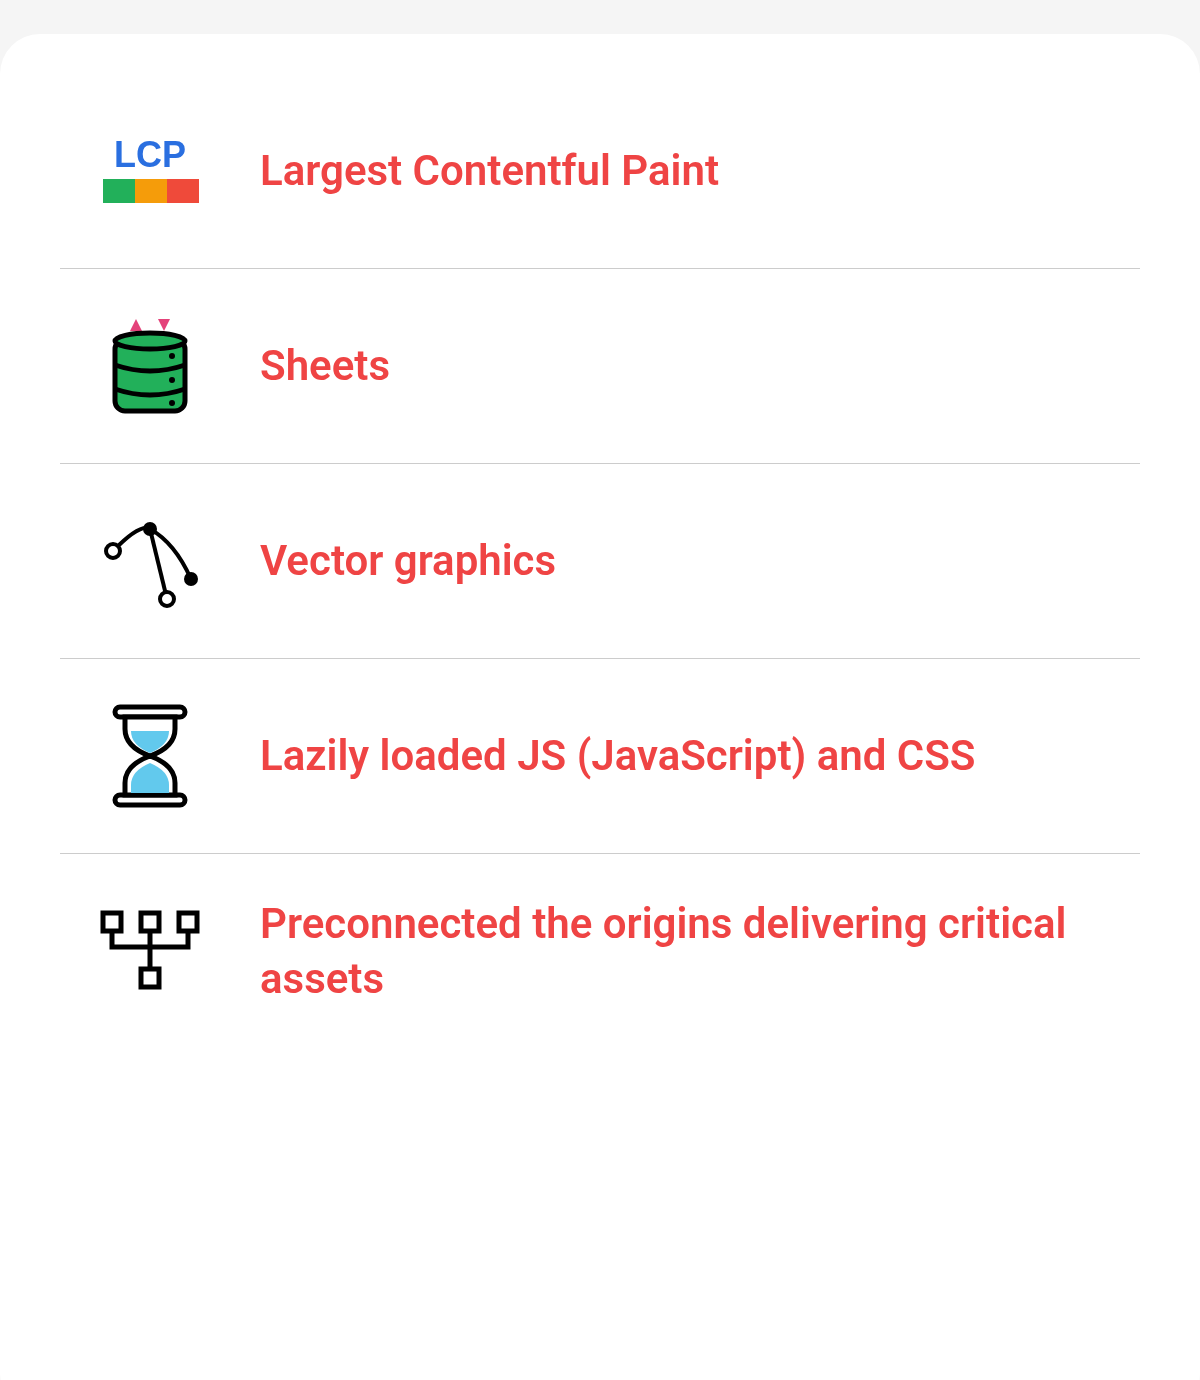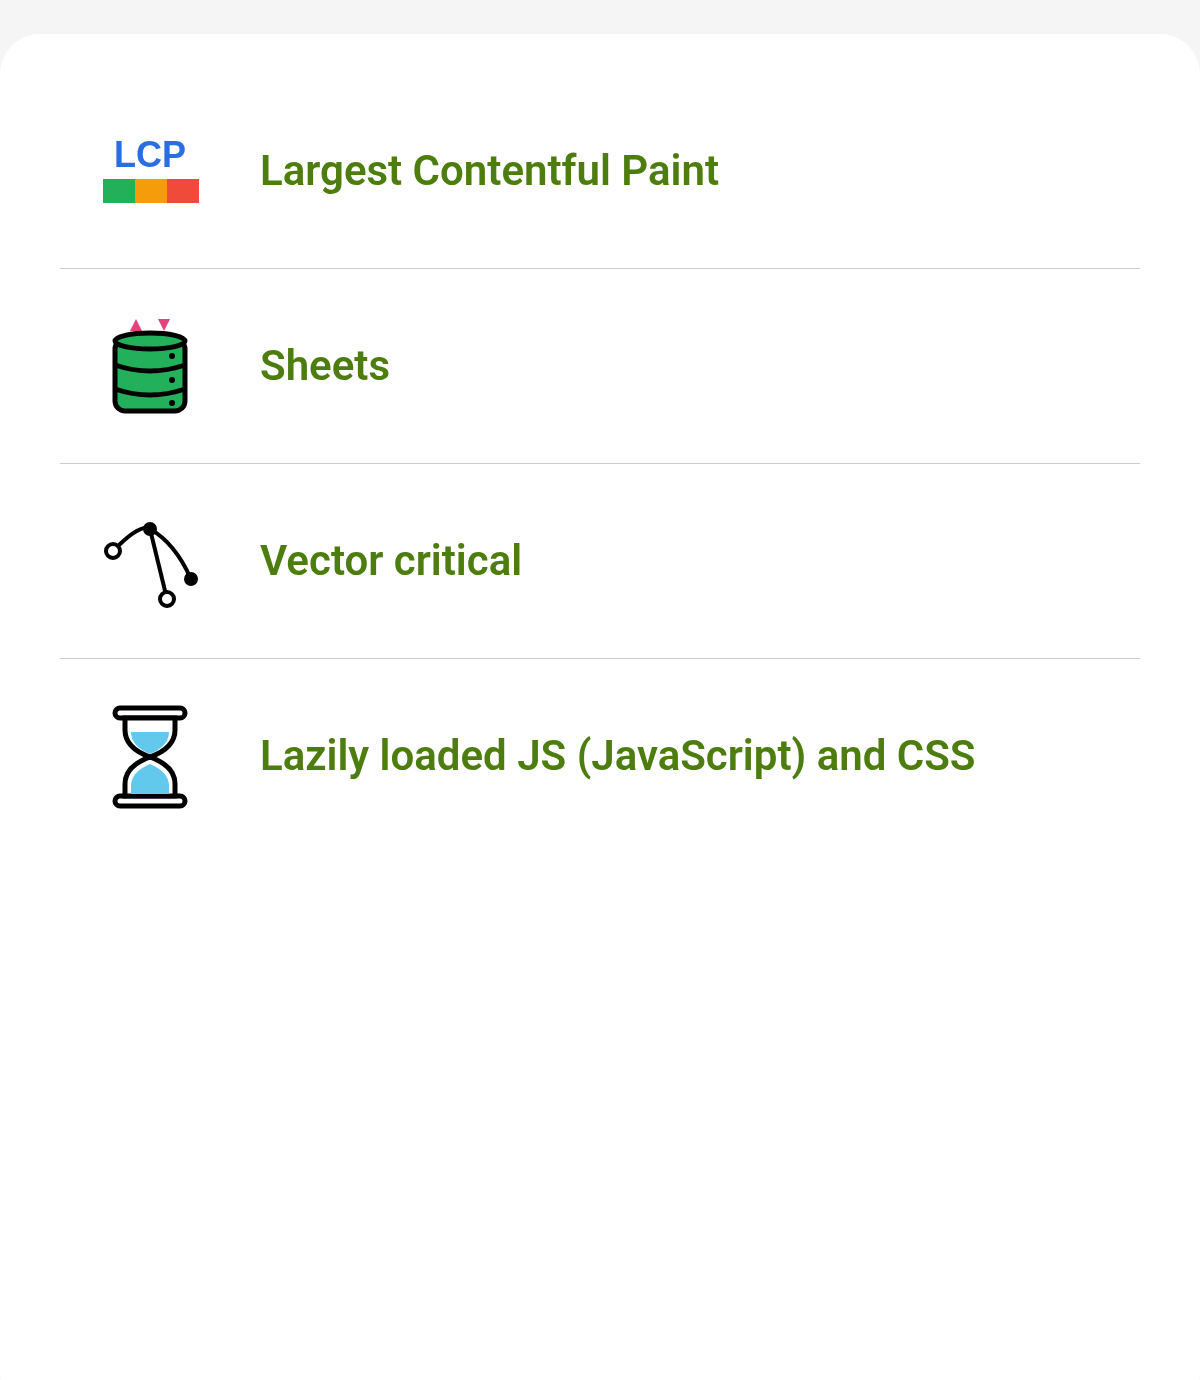--- a/index.html
+++ b/index.html
@@ -31,21 +31,21 @@
     width: 180px;
     flex-shrink: 0;
     display: flex;
     justify-content: center;
     align-items: center;
   }
   .label-col {
     flex: 1;
     font-size: 42px;
     font-weight: 600;
-    color: #4d7c0f;
+    color: #ef4444;
     line-height: 1.3;
     padding-left: 20px;
   }
   svg { display: block; }
 </style>
 </head>
 <body>
 
 <div class="card">
 
@@ -90,31 +90,49 @@
     <div class="icon-col">
       <svg width="110" height="100" viewBox="0 0 110 100">
         <path d="M18 40 Q45 12 55 18 Q80 32 96 68" stroke="#000" stroke-width="4" fill="none"></path>
         <line x1="55" y1="18" x2="72" y2="88" stroke="#000" stroke-width="4"></line>
         <circle cx="18" cy="40" r="7" fill="#fff" stroke="#000" stroke-width="4"></circle>
         <circle cx="55" cy="18" r="7" fill="#000"></circle>
         <circle cx="96" cy="68" r="7" fill="#000"></circle>
         <circle cx="72" cy="88" r="7" fill="#fff" stroke="#000" stroke-width="4"></circle>
       </svg>
     </div>
-    <div class="label-col">Vector critical</div>
+    <div class="label-col">Vector graphics</div>
   </div>
 
   <div class="row">
     <div class="icon-col">
       <svg width="90" height="110" viewBox="0 0 90 110">
         <rect x="10" y="6" width="70" height="10" rx="5" fill="#fff" stroke="#000" stroke-width="5"></rect>
         <rect x="10" y="94" width="70" height="10" rx="5" fill="#fff" stroke="#000" stroke-width="5"></rect>
         <path d="M20 16 L70 16 L70 28 Q70 46 45 55 Q20 46 20 28 Z" fill="#fff" stroke="#000" stroke-width="5"></path>
         <path d="M20 94 L70 94 L70 82 Q70 64 45 55 Q20 64 20 82 Z" fill="#fff" stroke="#000" stroke-width="5"></path>
         <path d="M26 30 Q26 44 45 52 Q64 44 64 30 Z" fill="#62c9ed"></path>
         <path d="M26 92 L64 92 L64 84 Q64 70 45 62 Q26 70 26 84 Z" fill="#62c9ed"></path>
       </svg>
     </div>
     <div class="label-col">Lazily loaded JS (JavaScript) and CSS</div>
   </div>
 
+  <div class="row">
+    <div class="icon-col">
+      <svg width="110" height="90" viewBox="0 0 110 90">
+        <g stroke="#000" stroke-width="5" fill="#fff">
+          <rect x="8" y="6" width="18" height="18"></rect>
+          <rect x="46" y="6" width="18" height="18"></rect>
+          <rect x="84" y="6" width="18" height="18"></rect>
+          <rect x="46" y="62" width="18" height="18"></rect>
+        </g>
+        <g stroke="#000" stroke-width="5" fill="none">
+          <path d="M17 24 V40 H93 V24"></path>
+          <path d="M55 24 V40"></path>
+          <path d="M55 40 V62"></path>
+        </g>
+      </svg>
+    </div>
+    <div class="label-col">Preconnected the origins delivering critical assets</div>
+  </div>
 
 </div>
 
 </body></html>

